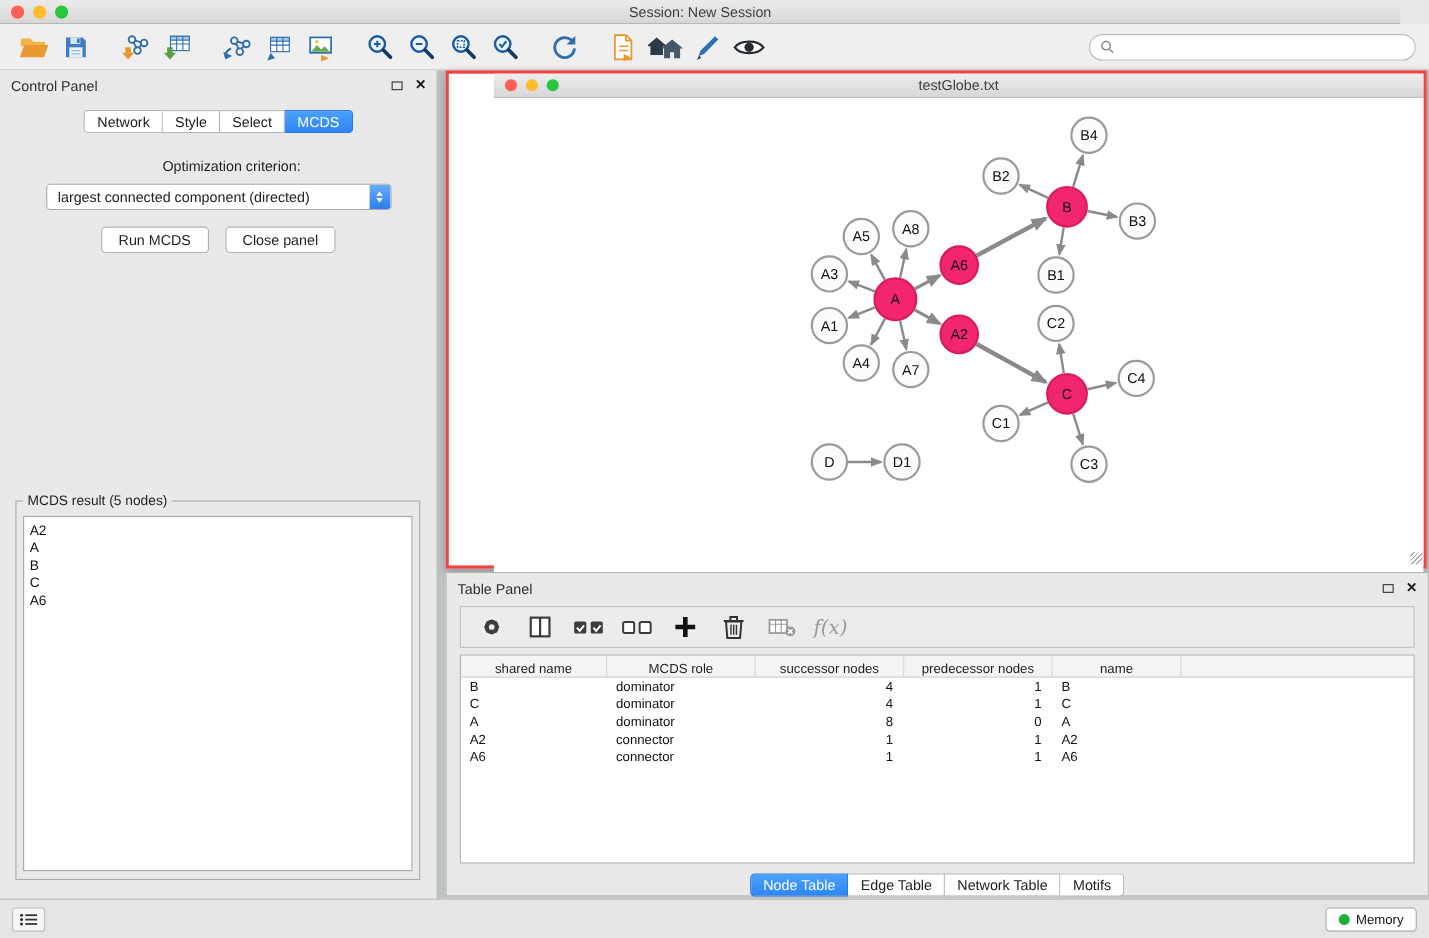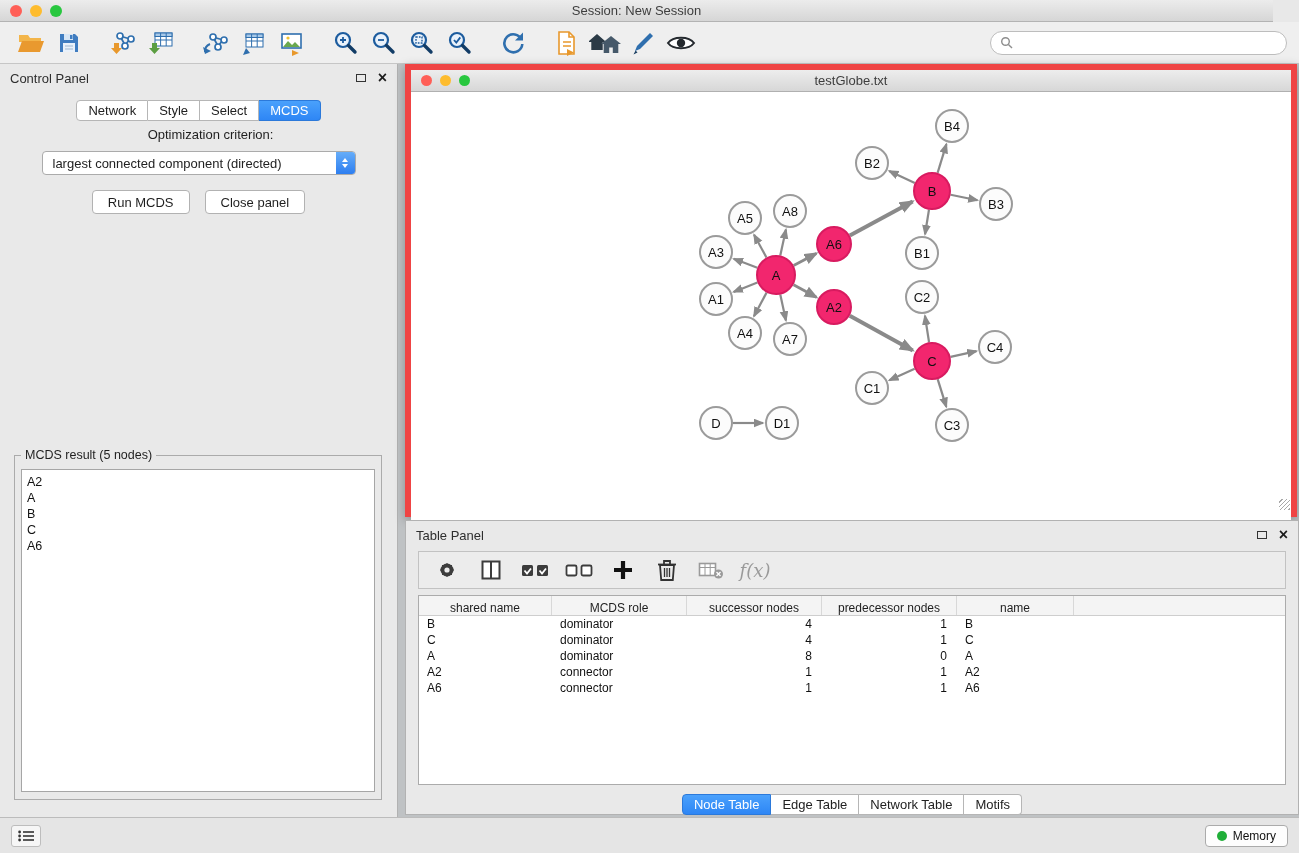--- a/index.html
+++ b/index.html
@@ -34,21 +34,21 @@
   .close-x { font-weight:700; font-size:16px; line-height:14px; color:#1c1c1c; }
 
   .seg { display:flex; justify-content:center; }
   .seg .tab { height:21px; padding:1px 11px; display:flex; align-items:center; background:#fff;
     border:1px solid #b6b6b6; border-left:none; font-size:13px; color:#222; cursor:default; }
   .seg .tab:first-child { border-left:1px solid #b6b6b6; border-radius:4px 0 0 4px; }
   .seg .tab:last-child { border-radius:0 4px 4px 0; }
   .seg .tab.selected { background:linear-gradient(#4aa1fc,#2e86f5); border-color:#2b79da; color:#fff; }
 
   .cp-tabs { margin-top:8px; }
-  .opt-label { text-align:center; margin-top:6px; font-size:13px; color:#1f1f1f;padding-left:24px; }
+  .opt-label { text-align:center; margin-top:22px; font-size:13px; color:#1f1f1f;padding-left:24px; }
   .dropdown { margin:9px auto 0; width:314px; height:24px; background:#fff; border:1px solid #ababab;
     border-radius:4px; display:flex; align-items:center; overflow:hidden; }
   .dropdown .val { flex:1; padding:0 10px; font-size:13px; white-space:nowrap; }
   .stepper { width:19px; height:100%; background:linear-gradient(#66adf9,#2d7ef0); display:flex;
     flex-direction:column; align-items:center; justify-content:center; gap:2px; }
   .arr-up { width:0; height:0; border-left:3.5px solid transparent; border-right:3.5px solid transparent; border-bottom:4.5px solid #fff; }
   .arr-down { width:0; height:0; border-left:3.5px solid transparent; border-right:3.5px solid transparent; border-top:4.5px solid #fff; }
   .cp-buttons { display:flex; justify-content:center; gap:15px; margin-top:15px; }
   .btn { height:24px; padding:0 15px; background:#fff; border:1px solid #b2b2b2; border-radius:4px;
     font-size:13px; display:flex; align-items:center; color:#1f1f1f; cursor:default; }
@@ -56,21 +56,21 @@
   .fieldset { position:absolute; left:14px; right:15px; top:391px; bottom:17px; border:1px solid #ababab; }
   .fieldset-legend { position:absolute; top:-8px; left:6px; background:#e9e9e9; padding:0 4px; font-size:12.5px; color:#1f1f1f; }
   .result-box { position:absolute; left:6px; right:6px; top:13px; bottom:7px; background:#fff; border:1px solid #a6a6a6; overflow:auto; padding:4px 0; }
   .result-item { font-size:12.5px; line-height:16px; padding:0 5px; color:#111; }
 
   
   .desktop { position:absolute; left:398px; top:64px; width:901px; height:753px; background:#bfc2c4; }
 
   
   .net-window { position:absolute; left:7px; top:0; width:892px; height:453px; background:#fff;
-    border:6px solid #ef4444; box-shadow:0 3px 10px rgba(0,0,0,.28); }
+    border:3px solid #ef4444; box-shadow:0 3px 10px rgba(0,0,0,.28);padding-left:41px; }
   .net-titlebar { height:22px; background:linear-gradient(#ededed,#d7d7d7); border-bottom:1px solid #b0b0b0;
     display:flex; align-items:center; position:relative; }
   .net-canvas { position:relative; width:100%; height:477px; overflow:hidden; background:#fff; }
   svg text { font-family:"Liberation Sans",sans-serif; }
   .resize-corner { position:absolute; right:1px; bottom:1px; width:11px; height:11px;
     background:repeating-linear-gradient(135deg, transparent 0 2px, #a8a8a8 2px 3px); }
 
   
   .table-panel { position:absolute; left:7px; top:456px; right:0; height:295px; background:#e9e9e9;
     border:1px solid #b2b2b2; }

